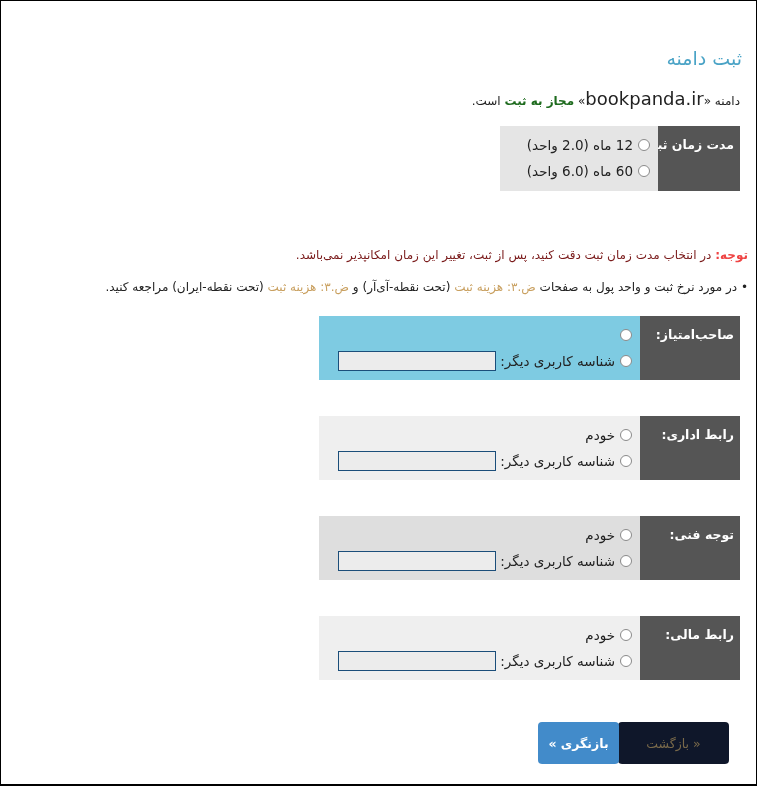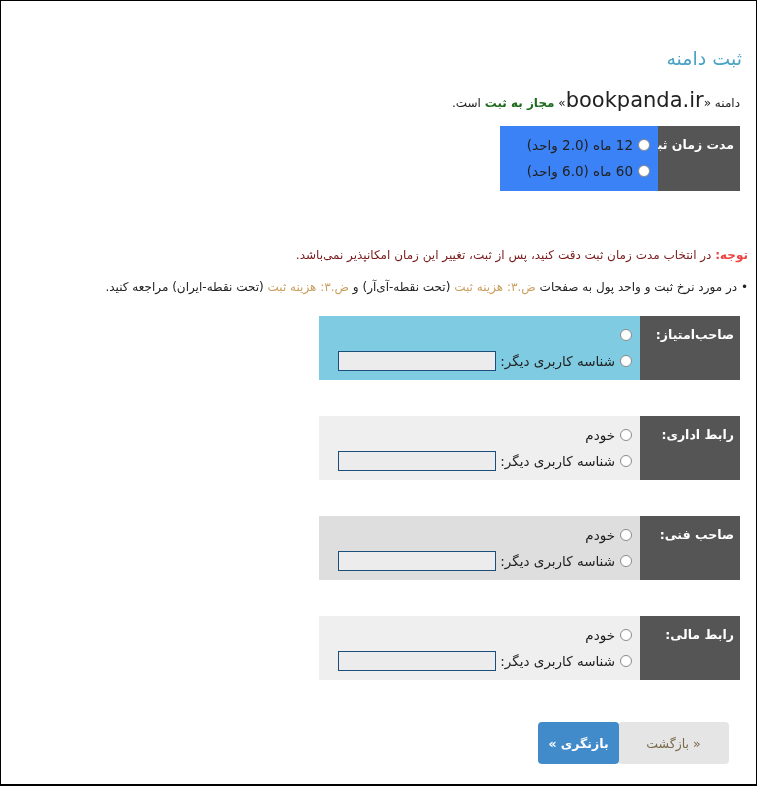--- a/index.html
+++ b/index.html
@@ -17,21 +17,21 @@
     }
     .abs { position: absolute; margin-top: 41px; }
     .page-title {
       right: 14px; top: 5px;
       font-size: 19px; color: #4aa3c6; font-weight: normal;
       white-space: nowrap;
     }
     .domain-line {
       right: 16px; top: 46px; font-size: 12px; color: #222; white-space: nowrap;
     }
-    .domain-line .dname { font-size: 21px; color: #222; }
+    .domain-line .dname { font-size: 18px; color: #222; }
     .domain-line .ok { color: #1e6b1e; font-weight: bold; }
     .section-link {
       font-size: 13px; color: #3a7fa8; white-space: nowrap;
     }
     .sec-duration { right: 19px; top: 95px; }
     .sec-contacts { right: 19px; top: 275px; }
 
     .panel {
       position: absolute;
       display: flex; flex-direction: row;
@@ -55,21 +55,21 @@
     }
     .text-input {
       width: 158px; height: 20px; margin-right: 4px;
       background: #ececec; border: 1.5px solid #1b4e7a;
       font-family: "DejaVu Sans", sans-serif; font-size: 12px;
       padding: 0 4px;
     }
 
     .p-duration { right: 16px; top: 125px; width: 240px; height: 65px; }
     .p-duration .label { width: 82px; }
-    .p-duration .options { background: #3b82f6; }
+    .p-duration .options { background: #e5e5e5; }
 
     .p-owner { right: 16px; top: 315px; width: 421px; height: 64px; }
     .p-owner .options { background: #7ecbe2; }
     .p-admin { right: 16px; top: 415px; width: 421px; height: 64px; }
     .p-admin .options { background: #efefef; }
     .p-tech { right: 16px; top: 515px; width: 421px; height: 64px; }
     .p-tech .options { background: #dedede; }
     .p-fin { right: 16px; top: 615px; width: 421px; height: 64px; }
     .p-fin .options { background: #efefef; }
 
@@ -80,21 +80,21 @@
     .bullet {
       right: 8px; top: 238px; font-size: 12px; color: #222; white-space: nowrap;
     }
     .bullet .ref { color: #c9a060; }
 
     .btn {
       position: absolute; height: 42px; border-radius: 4px;
       font-size: 12.5px; display: flex; align-items: center; justify-content: center;
       cursor: pointer; white-space: nowrap;
     }
-    .btn-back { right: 27px; top: 721px; width: 111px; background: #e5e5e5; color: #7a6a4a; }
+    .btn-back { right: 27px; top: 721px; width: 111px; background: #0f172a; color: #7a6a4a; }
     .btn-review { right: 137px; top: 721px; width: 81px; background: #428bca; color: #fff; font-weight: bold; }
   </style>
 </head>
 <body>
 
 <div class="frame">
 
   <h1 class="abs page-title">ثبت دامنه</h1>
 
   <div class="abs domain-line">
@@ -150,21 +150,21 @@
       </div>
       <div class="opt-row">
         <span class="radio"></span>
         <span>شناسه کاربری دیگر:</span>
         <input class="text-input" type="text" value="" style="">
       </div>
     </div>
   </div>
 
   <div class="panel p-tech">
-    <div class="label">صاحب فنی:</div>
+    <div class="label">توجه فنی:</div>
     <div class="options">
       <div class="opt-row">
         <span class="radio"></span>
         <span>خودم</span>
       </div>
       <div class="opt-row">
         <span class="radio"></span>
         <span>شناسه کاربری دیگر:</span>
         <input class="text-input" type="text" value="" style="">
       </div>

